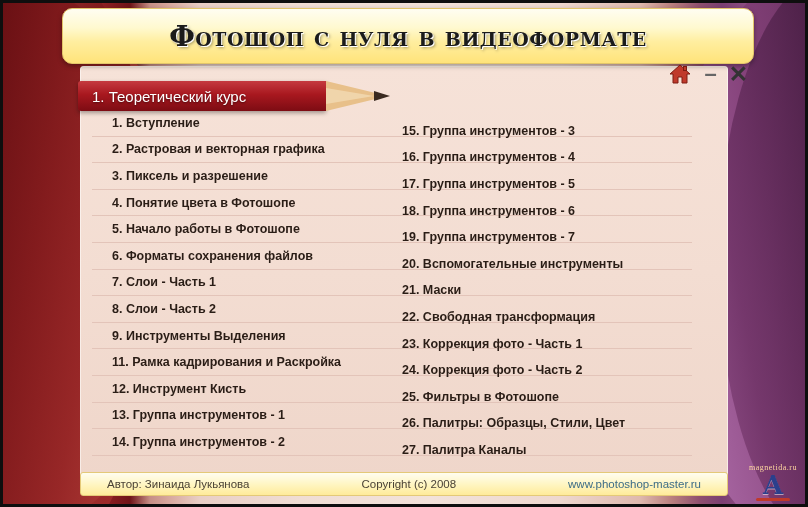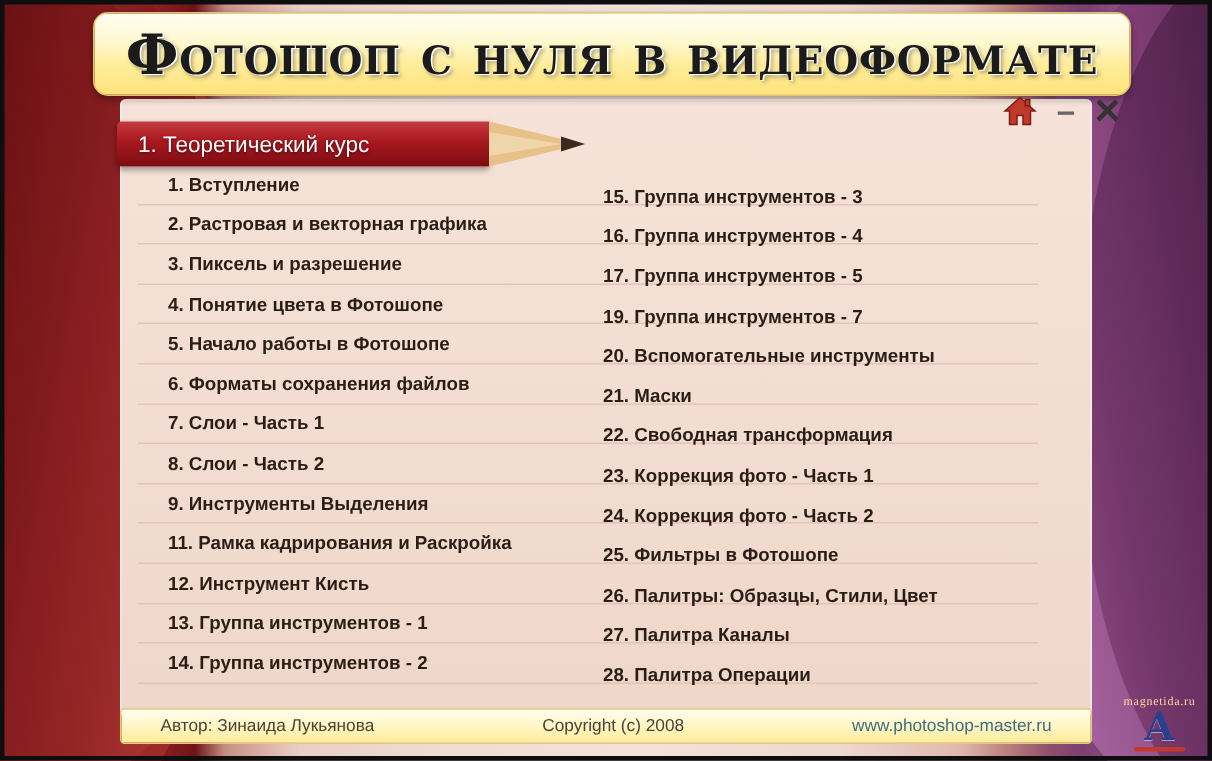--- a/index.html
+++ b/index.html
@@ -62,21 +62,21 @@
     position:absolute;left:62px;top:8px;width:690px;height:54px;
     border-radius:10px;
     background:linear-gradient(180deg,#fffdf2 0%,#fff9cf 35%,#ffeea0 60%,#ffe37a 100%);
     border:1px solid #e2c56a;
     box-shadow:0 2px 5px rgba(0,0,0,.35);
     display:flex;align-items:center;justify-content:center;
   }
   .title-text{
     font-family:"DejaVu Serif", serif;
     font-weight:bold;
-    font-size:37px;
+    font-size:27px;
     letter-spacing:.5px;
     color:#1b1b1b;
     text-shadow:1px 1px 0 #fff, 2px 2px 3px rgba(0,0,0,.35);
     white-space:nowrap;
     font-variant:small-caps;
   }
 
   
   .panel{
     position:absolute;left:80px;top:66px;width:648px;height:412px;
@@ -265,20 +265,23 @@
       <div class="item">
           <span>15. Группа инструментов - 3</span>
         </div>
       <div class="item">
           <span>16. Группа инструментов - 4</span>
         </div>
       <div class="item">
           <span>17. Группа инструментов - 5</span>
         </div>
       <div class="item">
+          <span>18. Группа инструментов - 6</span>
+        </div>
+      <div class="item">
           <span>19. Группа инструментов - 7</span>
         </div>
       <div class="item">
           <span>20. Вспомогательные инструменты</span>
         </div>
       <div class="item">
           <span>21. Маски</span>
         </div>
       <div class="item">
           <span>22. Свободная трансформация</span>

